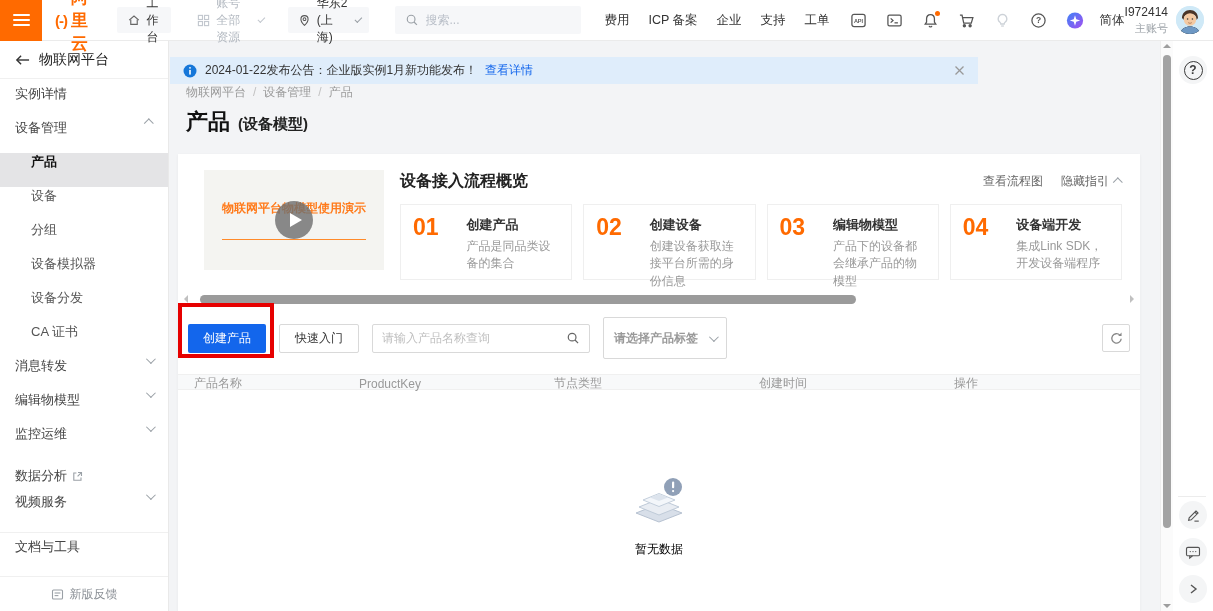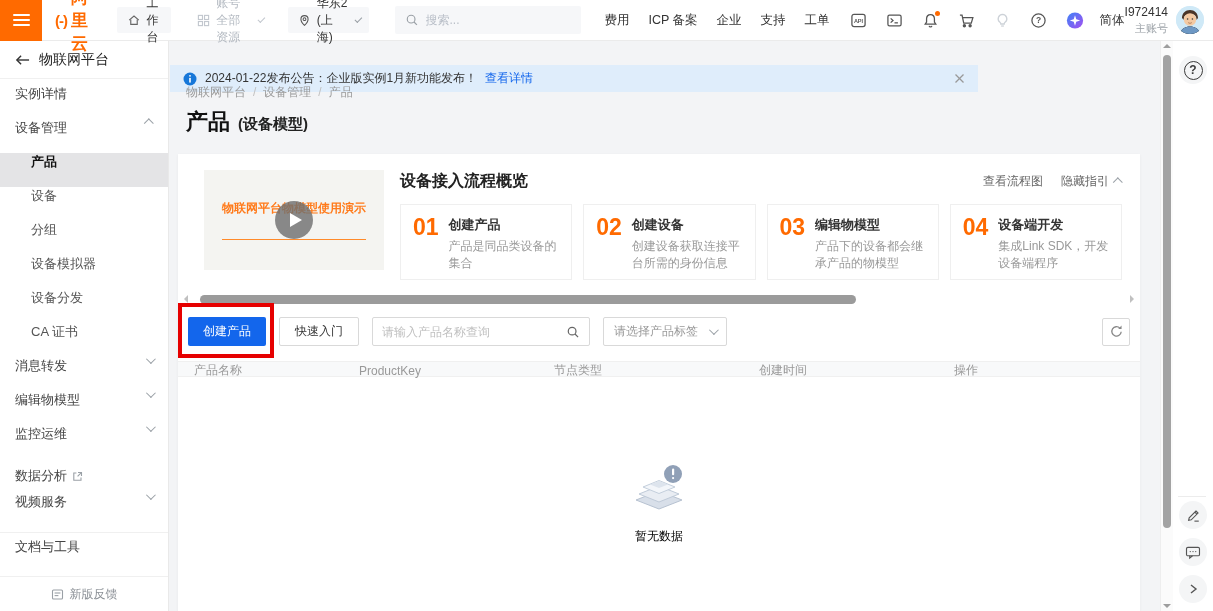--- a/index.html
+++ b/index.html
@@ -55,21 +55,21 @@
              padding:0 15px; color:#444; cursor:pointer; }
   .sb-item.child { padding-left:31px; color:#555; }
   .sb-item.active { background:#E4E4E6; color:#111; font-weight:bold; }
   .sb-div { border-top:1px solid #f0f0f0; margin:5px 0; }
   .sb-feedback { position:absolute; bottom:0; left:0; right:0; height:35px; border-top:1px solid #f0f0f0;
                  display:flex; align-items:center; justify-content:center; gap:6px; color:#8b9096;
                  font-size:12px; background:#fff; cursor:pointer; }
 
   
   .main { position:absolute; top:41px; left:169px; width:991px; height:570px; background:#F3F4F6; overflow:hidden; }
-  .notice { position:absolute; top:24px; left:1px; width:808px; height:27px; background:#DFEDFB;
+  .notice { position:absolute; top:16px; left:1px; width:808px; height:27px; background:#DFEDFB;
             display:flex; align-items:center; gap:8px; padding:12px 13px; font-size:12px; color:#333; }
   .notice .link { color:#1366EC; cursor:pointer; }
   .notice .close { margin-left:auto; cursor:pointer; display:flex; }
   .crumbs { position:absolute; top:43px; left:17px; font-size:12px; color:#999; display:flex; }
   .crumbs span.crumb { cursor:pointer; }
   .crumbs span.crumb:not(:last-child)::after { content:"/"; color:#c2c2c2; margin:0 7px; }
   .ptitle { position:absolute; top:66px; left:17px; display:flex; align-items:baseline; gap:8px; }
   .ptitle .t1 { font-size:22px; font-weight:bold; color:#111; }
   .ptitle .t2 { font-size:15px; font-weight:bold; color:#222; }
 
@@ -85,21 +85,21 @@
              background:rgba(112,112,112,.82); border-radius:50%; display:flex; align-items:center; justify-content:center; }
   .playbtn::after { content:""; border-left:12px solid #fff; border-top:7px solid transparent;
                     border-bottom:7px solid transparent; margin-left:4px; }
   .gright { flex:1; min-width:0; }
   .ghead { display:flex; align-items:center; height:22px; }
   .gtitle { font-size:16px; font-weight:bold; color:#222; }
   .glinks { margin-left:auto; display:flex; gap:18px; font-size:12px; color:#666; align-items:center; }
   .glink { cursor:pointer; display:flex; align-items:center; gap:6px; }
   .steps { display:flex; gap:11px; margin-top:12px; }
   .step { flex:1; min-width:0; height:76px; border:1px solid #efefef; background:#fff; padding:10px 12px;
-          display:flex; gap:10px; }
+          display:flex; gap:28px; }
   .snum { color:#FF6A00; font-size:23px; font-weight:bold; line-height:1.05; flex:0 0 auto; }
   .stitle { font-size:13px; font-weight:bold; color:#333; }
   .sdesc { font-size:12px; color:#999; margin-top:4px; line-height:1.45; }
 
   .hscroll { margin:13px 6px 0 6px; height:12px; display:flex; align-items:center; gap:3px; }
   .harrow { width:0; height:0; border:4px solid transparent; cursor:pointer; }
   .harrow.left { border-right-color:#c0c0c0; border-left:none; }
   .harrow.right { border-left-color:#c0c0c0; border-right:none; }
   .htrack { flex:1; height:9px; position:relative; }
   .hthumb { position:absolute; left:1%; top:0; width:70%; height:9px; background:#9b9b9b; border-radius:5px; cursor:grab; }
@@ -107,23 +107,23 @@
   .toolbar { margin:12px 10px 0 10px; display:flex; align-items:center; gap:13px; position:relative; z-index:7; }
   .btn-primary { height:29px; padding:0 15px; background:#1366EC; color:#fff; font-size:12px; border:none;
                  border-radius:2px; cursor:pointer; font-family:inherit; }
   .btn-default { height:29px; padding:0 15px; background:#fff; border:1px solid #d9d9d9; color:#333;
                  font-size:12px; border-radius:2px; cursor:pointer; font-family:inherit; }
   .tsearch { width:218px; height:29px; border:1px solid #d9d9d9; border-radius:2px; background:#fff;
              display:flex; align-items:center; padding:0 9px; gap:6px; }
   .tsearch input { flex:1; min-width:0; border:none; outline:none; font-size:12px; color:#000000;
                    font-family:"Liberation Sans","DejaVu Sans",sans-serif; }
   .tsearch input::placeholder { color:#bfbfbf; }
-  .tselect { width:124px; height:29px; border:1px solid #d9d9d9; border-radius:2px; background:#fff;
+  .tselect { width:124px; height:42px; border:1px solid #d9d9d9; border-radius:2px; background:#fff;
              display:flex; align-items:center; justify-content:space-between; padding:0 10px;
-             font-size:12px; color:#999; cursor:pointer; }
+             font-size:12px; color:#999; cursor:pointer;font-weight:bold; }
   .refresh { margin-left:auto; width:28px; height:28px; border:1px solid #d9d9d9; border-radius:2px;
              background:#fff; display:flex; align-items:center; justify-content:center; cursor:pointer; }
 
   .thead { margin-top:15px; height:16px; background:#F8F9FA; border-top:1px solid #f0f0f0; border-bottom:1px solid #f0f0f0;
            display:grid; grid-template-columns:165px 195px 205px 195px 1fr; align-items:center;
            font-size:12px; color:#999; }
   .thead > div { padding-left:16px; }
 
   .empty { margin-top:86px; display:flex; flex-direction:column; align-items:center; gap:15px; }
   .empty-text { font-size:12px; color:#000000; }

